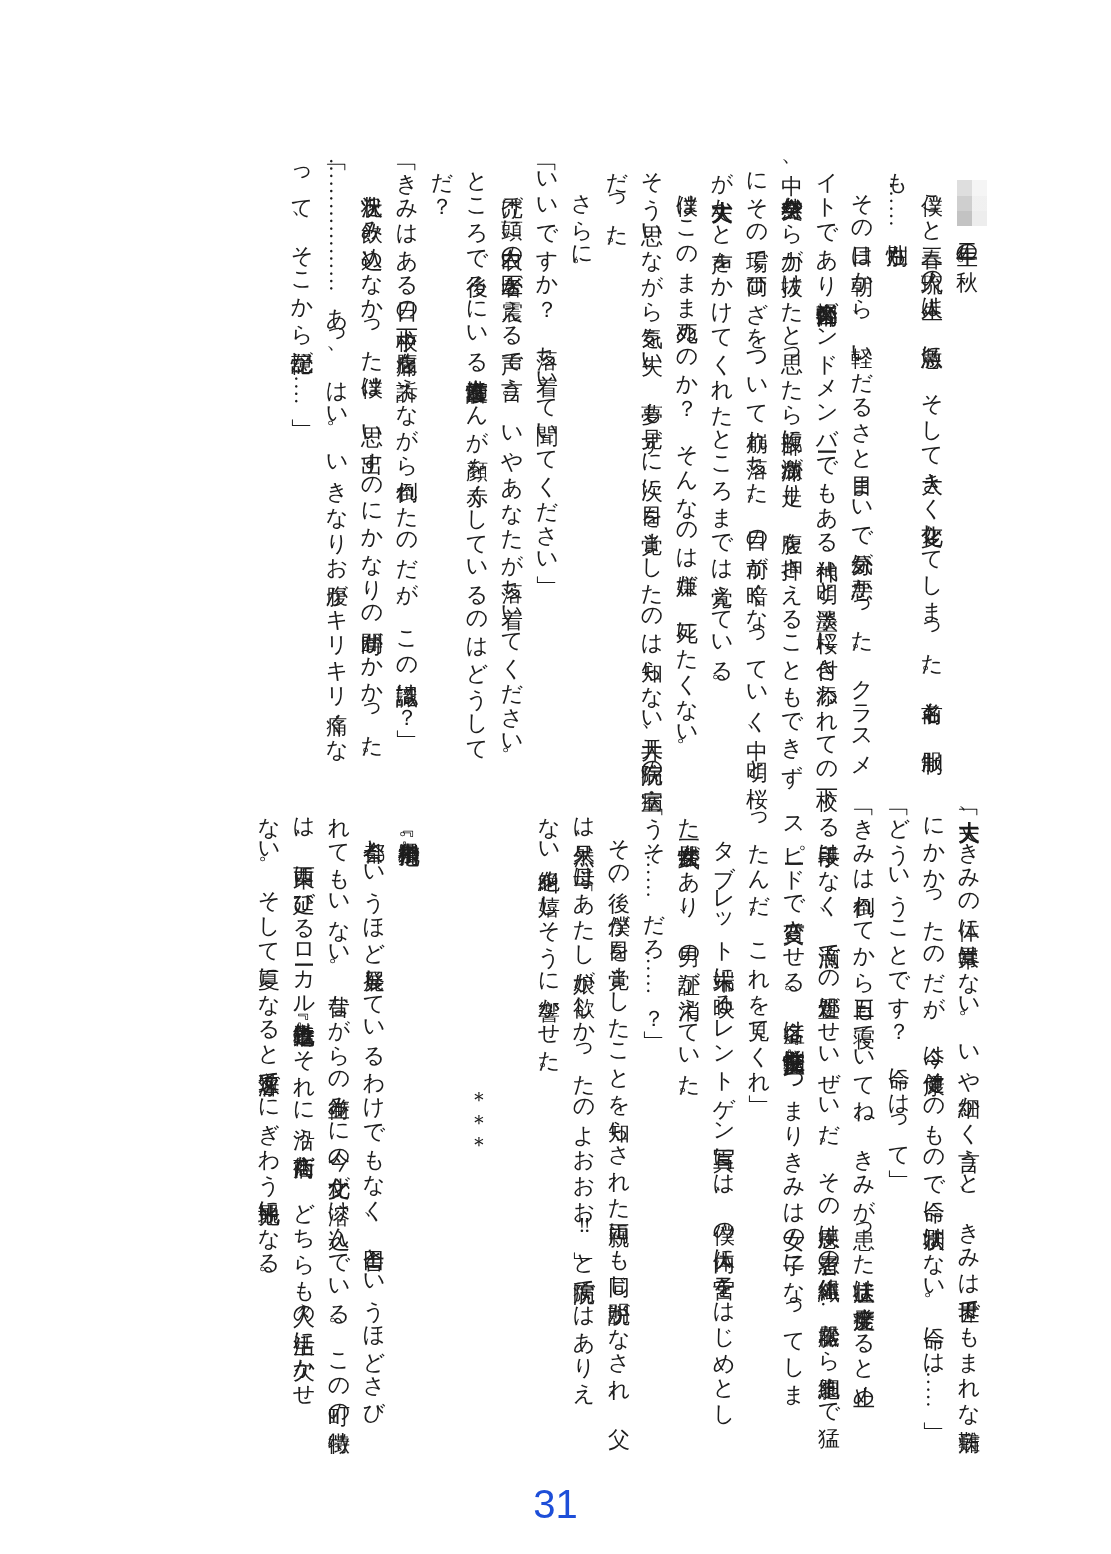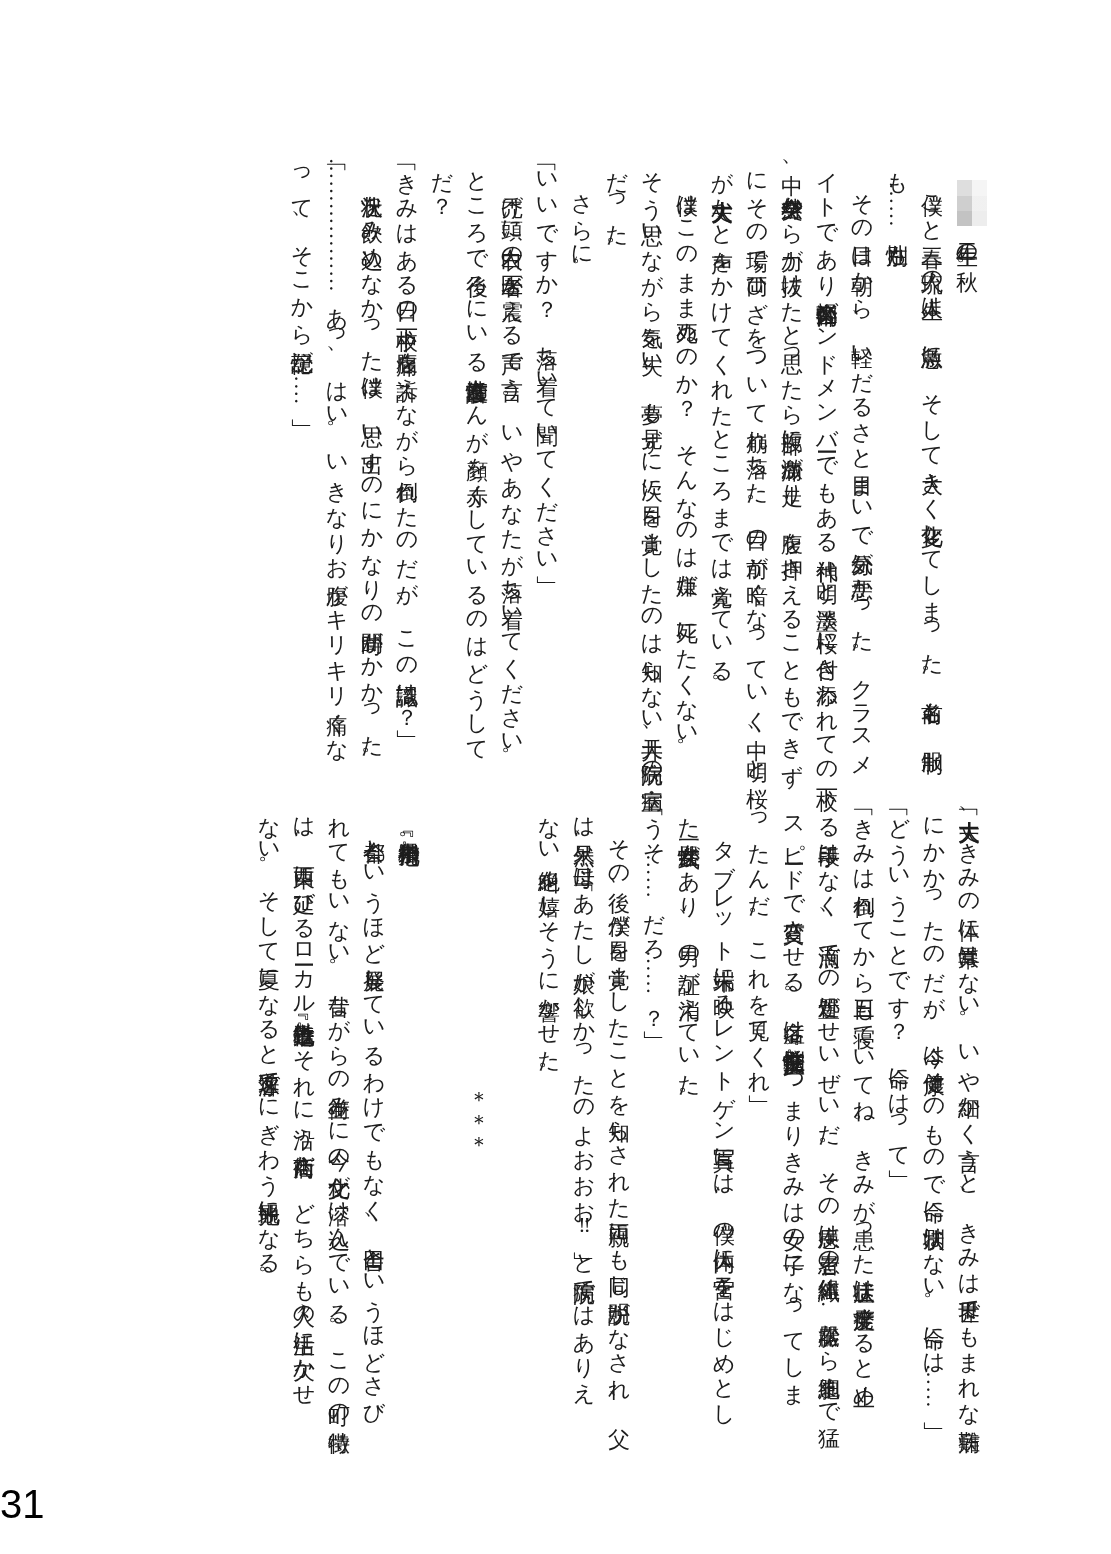--- a/index.html
+++ b/index.html
@@ -31,23 +31,24 @@
     width:30px;height:46px;
     margin:1px 0;
     vertical-align:middle;
     background-image:
       linear-gradient(to bottom, rgba(255,255,255,0.45) 0 34%, rgba(255,255,255,0.20) 34% 67%, rgba(255,255,255,0) 67%),
       linear-gradient(to right, #c3c3c3 0 50%, #ededed 50%);
   }
   .page-number{
     position:absolute;
     top:1482px;left:0;width:100%;
+    text-align:center;
     font-family:"Liberation Sans","DejaVu Sans",sans-serif;
     font-size:40px;
-    color:#000000;
+    color:#1d4ed8;
   }
 </style>
 </head>
 <body>
 
 <div class="page">
 
   <section class="vtext block-top">
     <p class="indent"><span class="mosaic"></span><span>二年生の秋。</span></p>
     <p class="indent">僕こと三春　琉人の人生は、急激に、そして大きく変化してしまった。名前も、制服も……性別も。</p>

